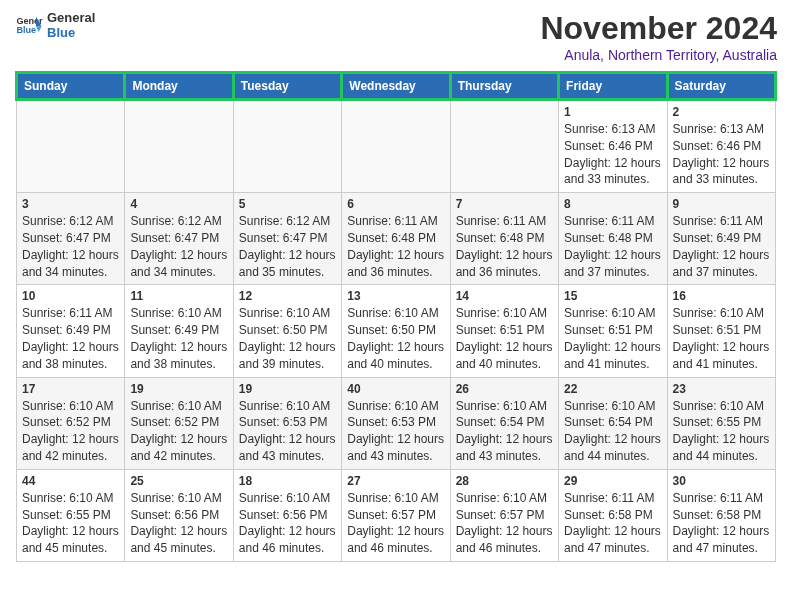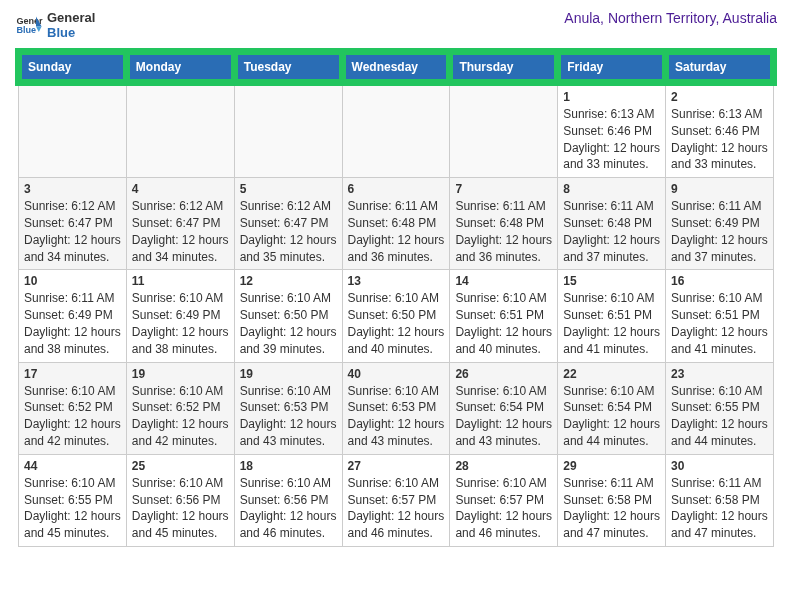--- a/index.html
+++ b/index.html
@@ -47,21 +47,21 @@
       border-collapse: collapse;
       table-layout: fixed;
     }
     .calendar th {
       background-color: #2a6db5;
       color: #fff;
       text-align: left;
       padding: 5px 6px;
       font-size: 12px;
       font-weight: bold;
-      border: 7px solid #22c55e;
+      border: 3px solid #22c55e;
     }
     .calendar td {
       vertical-align: top;
       padding: 4px 5px;
       font-size: 9.5px;
       color: #333;
       border: 1px solid #ccc;
       height: 82px;
       background: #fff;
     }
@@ -94,20 +94,21 @@
         <text x="2" y="32" font-size="13" font-weight="bold" fill="#2a6db5">Blue</text>
         <polygon points="30,8 38,22 30,22" fill="#2a6db5"></polygon>
         <polygon points="30,22 38,22 34,30" fill="#4a9fd5"></polygon>
       </svg>
       <div>
         <div style="font-size:13px;font-weight:bold;color:#333;">General</div>
         <div style="font-size:13px;font-weight:bold;color:#2a6db5;">Blue</div>
       </div>
     </div>
     <div class="title-area">
+      <div class="month-title">November 2024</div>
       <div class="subtitle">Anula, Northern Territory, Australia</div>
     </div>
   </div>
 
   <table class="calendar">
     <thead>
       <tr>
       <th>Sunday</th>
           <th>Monday</th>
           <th>Tuesday</th>

